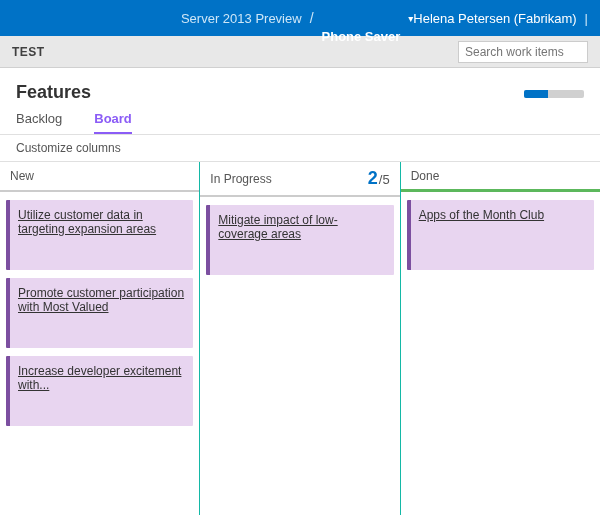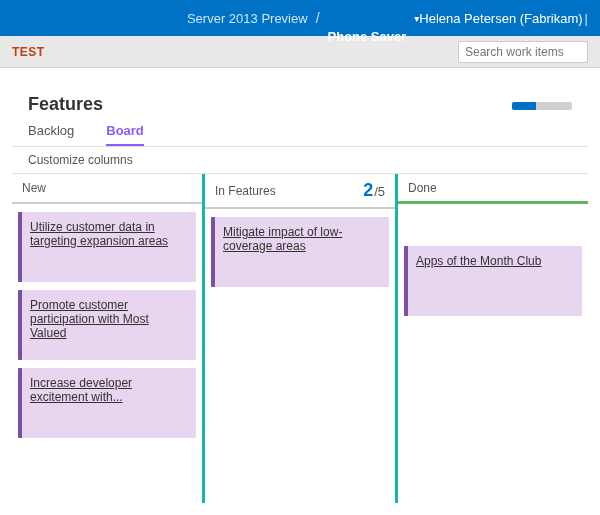--- a/index.html
+++ b/index.html
@@ -36,39 +36,39 @@
     }
     .topbar-left .dropdown-icon {
       color: white;
       font-size: 10px;
     }
     .topbar-right {
       color: white;
       font-size: 13px;
       display: flex;
       align-items: center;
-      gap: 2px;
+      gap: 8px;
     }
     .topbar-right .pipe {
       color: #cde6f7;
     }
 
     
     .subbar {
       background: #e8e8e8;
       height: 32px;
       display: flex;
       align-items: center;
       padding: 0 12px;
       justify-content: space-between;
       border-bottom: 1px solid #d0d0d0;
     }
     .subbar-left {
       font-size: 12px;
-      color: #c2410c;
+      color: #404040;
       font-weight: 600;
       letter-spacing: 0.5px;
     }
     .search-box {
       background: white;
       border: 1px solid #ccc;
       height: 22px;
       width: 130px;
       padding: 0 6px;
       font-size: 12px;
@@ -81,21 +81,21 @@
       outline: none;
       font-size: 12px;
       color: #888;
       width: 100%;
       background: transparent;
     }
 
     
     .main-content {
       background: white;
-      padding: 12px;
+      padding: 0;
       height: calc(515px - 68px);
       display: flex;
       flex-direction: column;
     }
 
     
     .features-header {
       padding: 14px 16px 0 16px;
       display: flex;
       align-items: flex-start;
@@ -165,27 +165,26 @@
     .board-area {
       display: flex;
       flex: 1;
       overflow: hidden;
     }
 
     
     .board-column {
       display: flex;
       flex-direction: column;
-      border-right: 3px solid #14b8a6;
+      border-right: 1px solid #14b8a6;
       flex: 1;
       min-width: 0;
     }
     .board-column:last-child {
       border-right: none;
-      gap: 34px;
     }
     .column-header {
       padding: 6px 10px;
       font-size: 12px;
       color: #555;
       border-bottom: 2px solid #ccc;
       display: flex;
       align-items: center;
       justify-content: space-between;
       min-height: 30px;
@@ -290,21 +289,21 @@
           <span>Promote customer participation with Most Valued</span>
         </div>
         <div class="card">
           <span>Increase developer excitement with...</span>
         </div>
       </div>
     </div>
 
     <div class="board-column">
       <div class="column-header in-progress-header">
-        <span>In Features</span>
+        <span>In Progress</span>
         <div class="column-count">
           <span class="count-current">2</span>
           <span class="count-max">/5</span>
         </div>
       </div>
       <div class="column-cards">
         <div class="card">
           <span>Mitigate impact of low-coverage areas</span>
         </div>
       </div>

